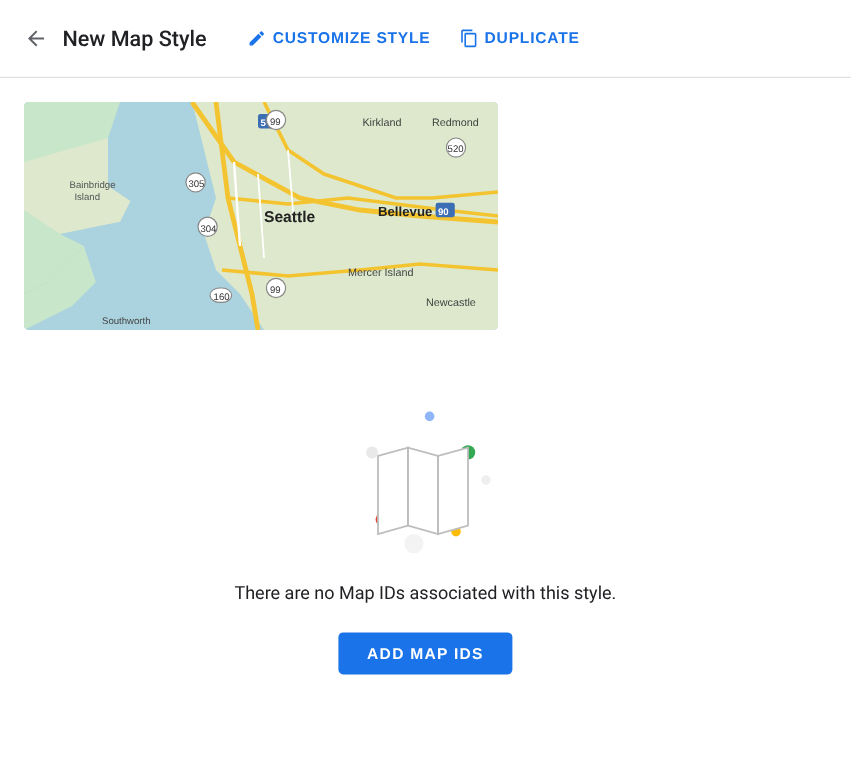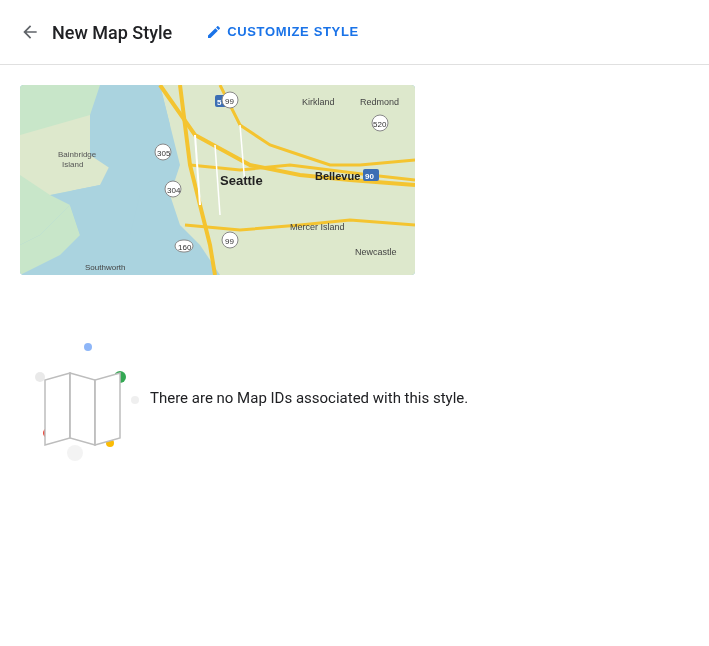--- a/index.html
+++ b/index.html
@@ -75,21 +75,21 @@
 
     
     .map-svg {
       width: 100%;
       height: 100%;
     }
 
     
     .empty-state {
       display: flex;
-      flex-direction: row;
+      flex-direction: column;
       align-items: center;
       margin-top: 60px;
       padding-bottom: 20px;
     }
 
     .map-illustration {
       width: 130px;
       height: 130px;
       position: relative;
       margin-bottom: 20px;
@@ -124,20 +124,26 @@
       <path d="M20 11H7.83l5.59-5.59L12 4l-8 8 8 8 1.41-1.41L7.83 13H20v-2z"></path>
     </svg>
   </button>
   <span class="page-title">New Map Style</span>
   <div class="header-actions">
     <button class="header-btn">
       <svg width="16" height="16" viewBox="0 0 24 24" fill="#1a73e8">
         <path d="M3 17.25V21h3.75L17.81 9.94l-3.75-3.75L3 17.25zm17.71-10.21c.39-.39.39-1.02 0-1.41l-2.34-2.34c-.39-.39-1.02-.39-1.41 0l-1.83 1.83 3.75 3.75 1.83-1.83z"></path>
       </svg>
       <span>CUSTOMIZE STYLE</span>
+    </button>
+    <button class="header-btn">
+      <svg width="16" height="16" viewBox="0 0 24 24" fill="#1a73e8">
+        <path d="M16 1H4c-1.1 0-2 .9-2 2v14h2V3h12V1zm3 4H8c-1.1 0-2 .9-2 2v14c0 1.1.9 2 2 2h11c1.1 0 2-.9 2-2V7c0-1.1-.9-2-2-2zm0 16H8V7h11v14z"></path>
+      </svg>
+      <span>DUPLICATE</span>
     </button>
   </div>
 </div>
 
 <div class="main-content">
 
   <div class="map-thumbnail">
     <svg class="map-svg" viewBox="0 0 395 190" xmlns="http://www.w3.org/2000/svg">
 
       <rect width="395" height="190" fill="#aad3df"></rect>
@@ -214,15 +220,16 @@
           <path d="M50,10 L50,75 L75,68 L75,3 Z" fill="white" stroke="#bdbdbd" stroke-width="1.5"></path>
 
           <line x1="25" y1="3" x2="25" y2="68" stroke="#bdbdbd" stroke-width="1"></line>
           <line x1="50" y1="10" x2="50" y2="75" stroke="#bdbdbd" stroke-width="1"></line>
         </g>
       </svg>
     </div>
 
     <p class="empty-text">There are no Map IDs associated with this style.</p>
 
+    <button class="add-map-ids-btn">ADD MAP IDS</button>
   </div>
 
 </div>
 
 </body></html>

